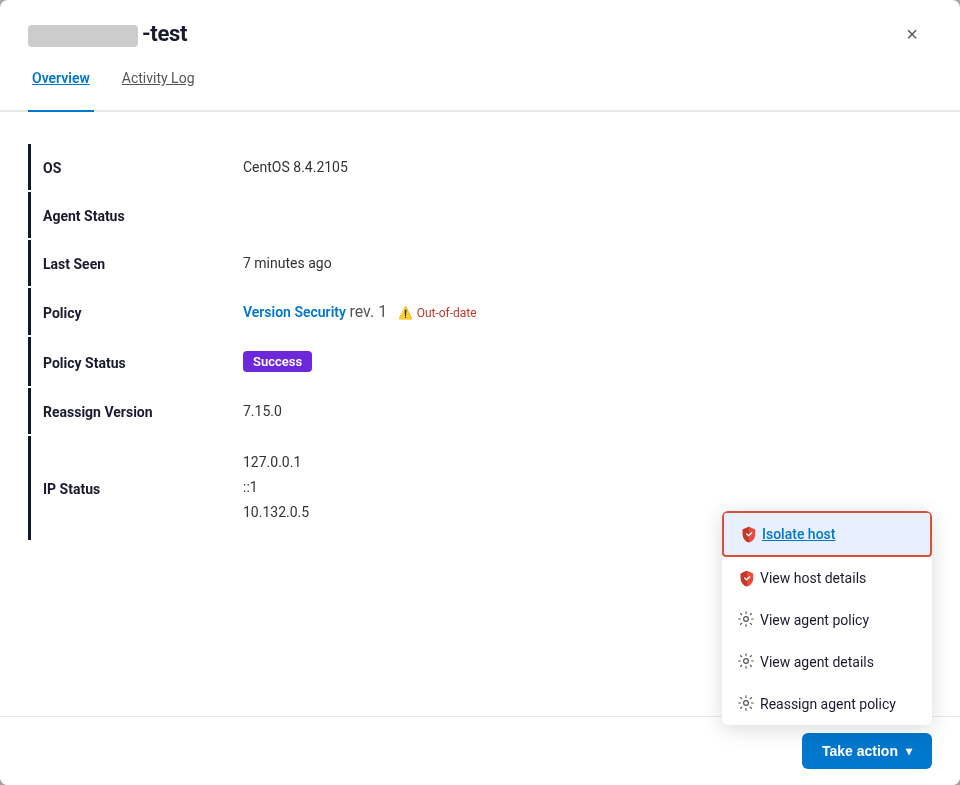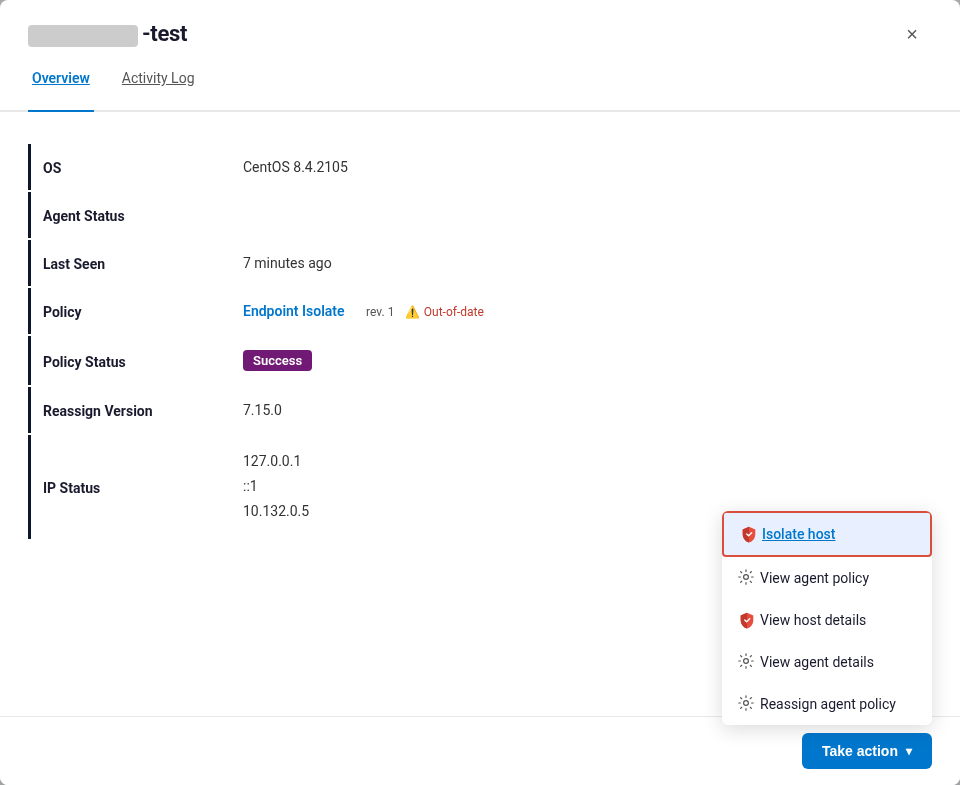--- a/index.html
+++ b/index.html
@@ -128,33 +128,33 @@
       padding: 3px 10px;
       border-radius: 4px;
       font-size: 13px;
       font-weight: 600;
     }
     .badge-unhealthy {
       background: #f5a700;
       color: #fff;
     }
     .badge-success {
-      background: #701a75;
+      background: #6d28d9;
       color: #fff;
     }
     .policy-link {
       color: #0077cc;
       text-decoration: none;
       font-weight: 600;
       cursor: pointer;
     }
     .policy-rev {
       color: #555;
-      font-size: 12px;
-      margin-left: 18px;
+      font-size: 16px;
+      margin-left: 0;
     }
     .policy-outdated {
       color: #c0392b;
       font-size: 12px;
       margin-left: 8px;
       display: inline-flex;
       align-items: center;
       gap: 3px;
     }
     .blurred-mac {
@@ -271,21 +271,21 @@
       </div>
 
       <div class="info-row">
         <div class="info-label">Last Seen</div>
         <div class="info-value">7 minutes ago</div>
       </div>
 
       <div class="info-row">
         <div class="info-label">Policy</div>
         <div class="info-value">
-          <a class="policy-link">Endpoint Isolate</a>
+          <a class="policy-link">Version Security</a>
           <span class="policy-rev">rev. 1</span>
           <span class="policy-outdated">
             <span>⚠️</span>
             Out-of-date
           </span>
         </div>
       </div>
 
       <div class="info-row">
         <div class="info-label">Policy Status</div>
@@ -320,37 +320,37 @@
               <path d="M10 2L3 5v5c0 4.4 3.1 8.5 7 9.5C14 18.5 17 14.4 17 10V5L10 2z" fill="#e74c3c" stroke="none"></path>
               <path d="M10 2L3 5v5c0 4.4 3.1 8.5 7 9.5" fill="#c0392b" stroke="none"></path>
               <path d="M7.5 10l2 2 3.5-3.5" stroke="#fff" stroke-width="1.5" stroke-linecap="round" stroke-linejoin="round"></path>
             </svg>
           </span>
           <span class="dropdown-item-label">Isolate host</span>
         </div>
 
         <div class="dropdown-item">
           <span class="dropdown-item-icon">
-            <svg viewBox="0 0 20 20" fill="none" xmlns="http://www.w3.org/2000/svg" width="16" height="16">
-              <circle cx="10" cy="10" r="3" stroke="#555" stroke-width="1.5"></circle>
-              <path d="M10 1v2M10 17v2M1 10h2M17 10h2M3.22 3.22l1.41 1.41M15.37 15.37l1.41 1.41M3.22 16.78l1.41-1.41M15.37 4.63l1.41-1.41" stroke="#555" stroke-width="1.5" stroke-linecap="round"></path>
-            </svg>
-          </span>
-          <span class="dropdown-item-label">View agent policy</span>
-        </div>
-
-        <div class="dropdown-item">
-          <span class="dropdown-item-icon">
             <svg viewBox="0 0 20 20" fill="none" xmlns="http://www.w3.org/2000/svg" class="shield-icon-svg">
               <path d="M10 2L3 5v5c0 4.4 3.1 8.5 7 9.5C14 18.5 17 14.4 17 10V5L10 2z" fill="#e74c3c" stroke="none"></path>
               <path d="M10 2L3 5v5c0 4.4 3.1 8.5 7 9.5" fill="#c0392b" stroke="none"></path>
               <path d="M7.5 10l2 2 3.5-3.5" stroke="#fff" stroke-width="1.5" stroke-linecap="round" stroke-linejoin="round"></path>
             </svg>
           </span>
           <span class="dropdown-item-label">View host details</span>
+        </div>
+
+        <div class="dropdown-item">
+          <span class="dropdown-item-icon">
+            <svg viewBox="0 0 20 20" fill="none" xmlns="http://www.w3.org/2000/svg" width="16" height="16">
+              <circle cx="10" cy="10" r="3" stroke="#555" stroke-width="1.5"></circle>
+              <path d="M10 1v2M10 17v2M1 10h2M17 10h2M3.22 3.22l1.41 1.41M15.37 15.37l1.41 1.41M3.22 16.78l1.41-1.41M15.37 4.63l1.41-1.41" stroke="#555" stroke-width="1.5" stroke-linecap="round"></path>
+            </svg>
+          </span>
+          <span class="dropdown-item-label">View agent policy</span>
         </div>
 
         <div class="dropdown-item">
           <span class="dropdown-item-icon">
             <svg viewBox="0 0 20 20" fill="none" xmlns="http://www.w3.org/2000/svg" width="16" height="16">
               <circle cx="10" cy="10" r="3" stroke="#555" stroke-width="1.5"></circle>
               <path d="M10 1v2M10 17v2M1 10h2M17 10h2M3.22 3.22l1.41 1.41M15.37 15.37l1.41 1.41M3.22 16.78l1.41-1.41M15.37 4.63l1.41-1.41" stroke="#555" stroke-width="1.5" stroke-linecap="round"></path>
             </svg>
           </span>
           <span class="dropdown-item-label">View agent details</span>

